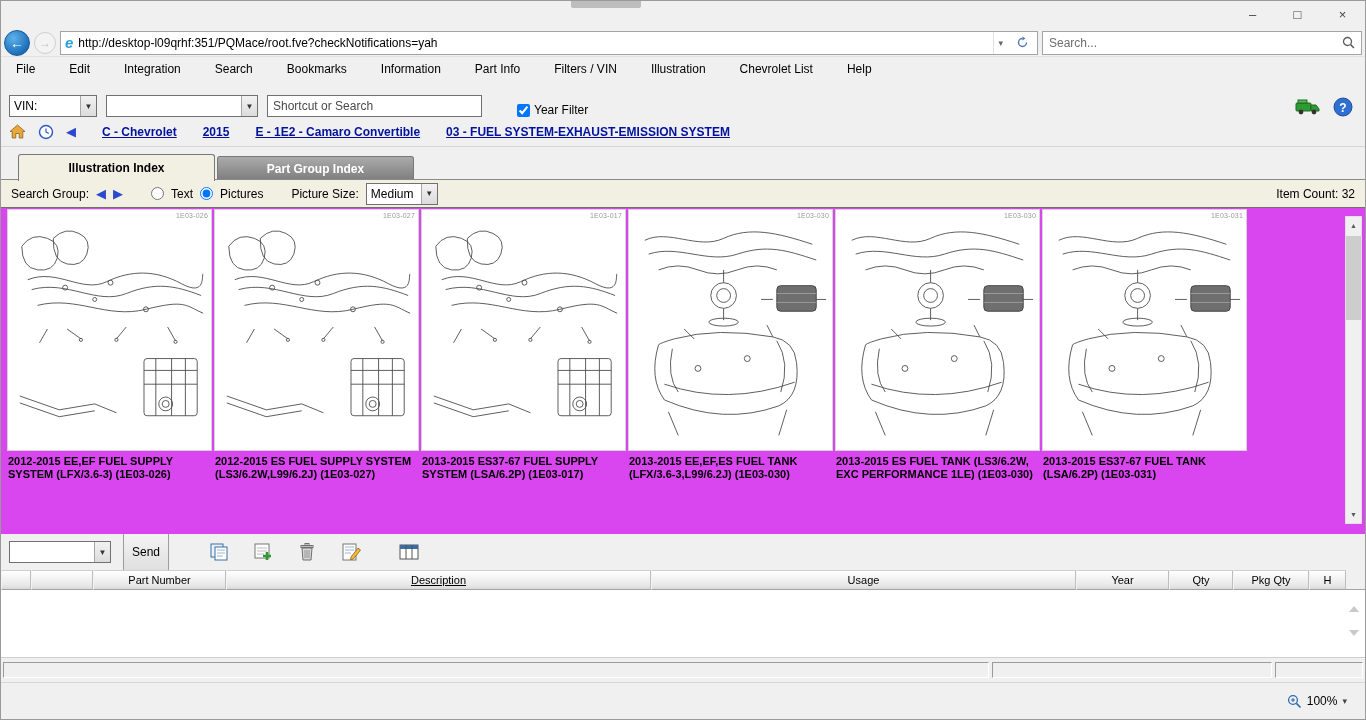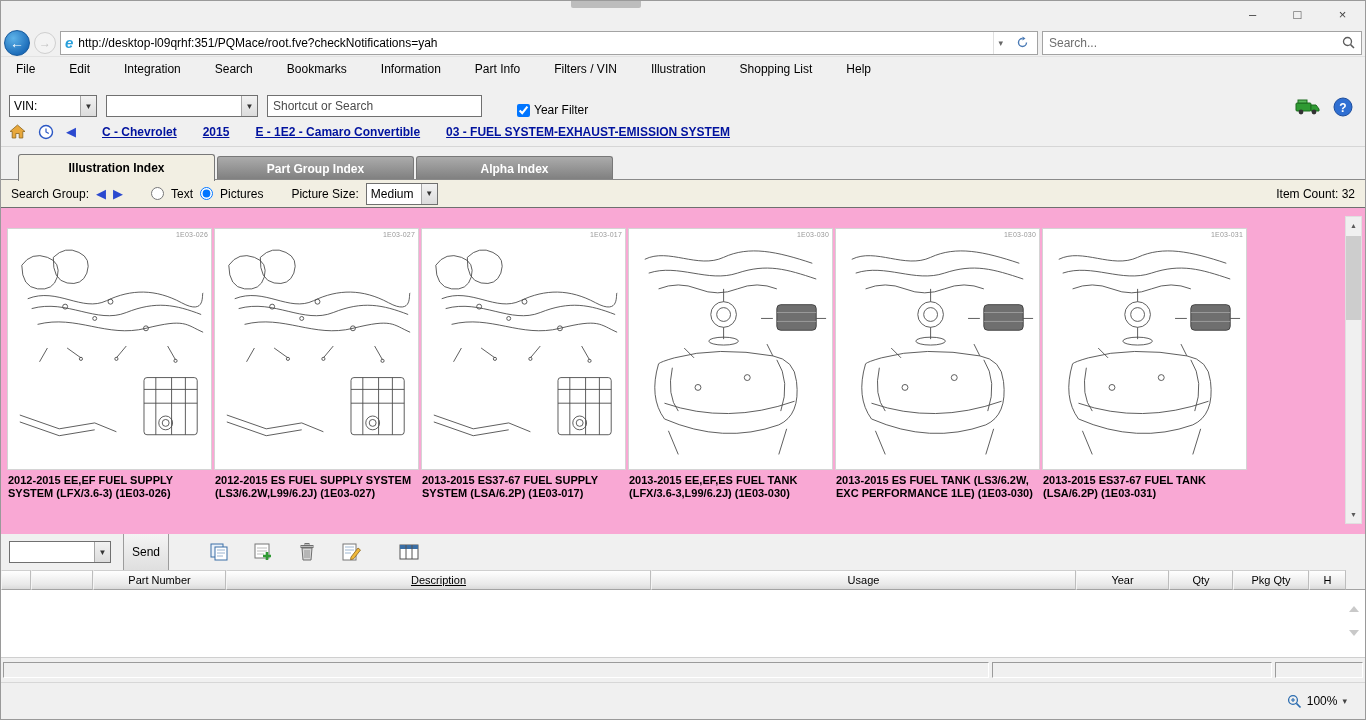--- a/index.html
+++ b/index.html
@@ -52,21 +52,21 @@
   .tab { width:197px; height:24px; display:flex; align-items:center; justify-content:center; font-size:12px; font-weight:bold; border:1px solid #787878; border-bottom:none; border-radius:3px 3px 0 0; margin-right:2px; cursor:pointer; }
   .tab.inactive { background:linear-gradient(#ababab,#7e7e7e); color:#fff; }
   .tab.active { background:#f2efe3; color:#000; height:27px; position:relative; z-index:2; margin-bottom:-1px; }
 
   
   .optionsrow { height:29px; flex:0 0 29px; background:#f2efe3; border-top:1px solid #8a8a8a; border-bottom:1px solid #6f6f6f; display:flex; align-items:center; padding:0 10px; gap:7px; font-size:12px; position:relative; z-index:1; margin-top:-1px; }
   .optionsrow .gap { width:14px; }
   .itemcount { margin-left:auto; font-size:12px; }
 
   
-  .content { height:326px; flex:0 0 326px; background:#f9a8d4; position:relative; padding:20px 26px 0 6px; }
+  .content { height:326px; flex:0 0 326px; background:#d946ef; position:relative; padding:1px 26px 0 6px; }
   .thumbs { display:flex; gap:2px; align-items:flex-start; }
   .thumb { width:205px; cursor:pointer; }
   .thumb-img { height:242px; border:1px solid #d4d4d4; position:relative; background:#fff; overflow:hidden; }
   .thumb-img svg { width:100%; height:100%; display:block; }
   .thumb-id { position:absolute; top:2px; right:3px; font-size:7px; color:#999; letter-spacing:0.2px; }
   .thumb-caption { font-size:11px; font-weight:bold; line-height:13px; padding:4px 3px 0 1px; }
 
   .vscroll { position:absolute; right:3px; top:8px; bottom:10px; width:17px; background:#f0f0f0; border:1px solid #e0e0e0; display:flex; flex-direction:column; }
   .scroll-arrow { height:17px; display:flex; align-items:center; justify-content:center; font-size:7px; color:#5a5a5a; background:#f0f0f0; cursor:pointer; }
   .scroll-track { flex:1; position:relative; }
@@ -142,21 +142,21 @@
   <div class="menubar">
       <span class="menu-item">File</span>
       <span class="menu-item">Edit</span>
       <span class="menu-item">Integration</span>
       <span class="menu-item">Search</span>
       <span class="menu-item">Bookmarks</span>
       <span class="menu-item">Information</span>
       <span class="menu-item">Part Info</span>
       <span class="menu-item">Filters / VIN</span>
       <span class="menu-item">Illustration</span>
-      <span class="menu-item">Shopping List</span>
+      <span class="menu-item">Chevrolet List</span>
       <span class="menu-item">Help</span>
     </div>
 
   <div class="toolbar">
     <div class="combo" style="width:88px">
       <span class="val">VIN:</span>
       <span class="cbtn">▼</span>
     </div>
     <div class="combo" style="width:152px">
       <span class="val"></span>
@@ -205,21 +205,20 @@
         <span class="crumb-link">E - 1E2 - Camaro Convertible</span>
         <span class="crumb-link">03 - FUEL SYSTEM-EXHAUST-EMISSION SYSTEM</span>
       </span>
   </div>
 
   <div class="spacer6"></div>
 
   <div class="tabsrow">
       <div class="tab active">Illustration Index</div>
       <div class="tab inactive">Part Group Index</div>
-      <div class="tab inactive">Alpha Index</div>
     </div>
 
   <div class="optionsrow">
     <span>Search Group:</span>
     <span class="tri-blue">◀</span>
     <span class="tri-blue">▶</span>
     <span class="gap"></span>
     <input type="radio" name="viewmode" style="">
     <span>Text</span>
     <input type="radio" name="viewmode" checked="" style="">

